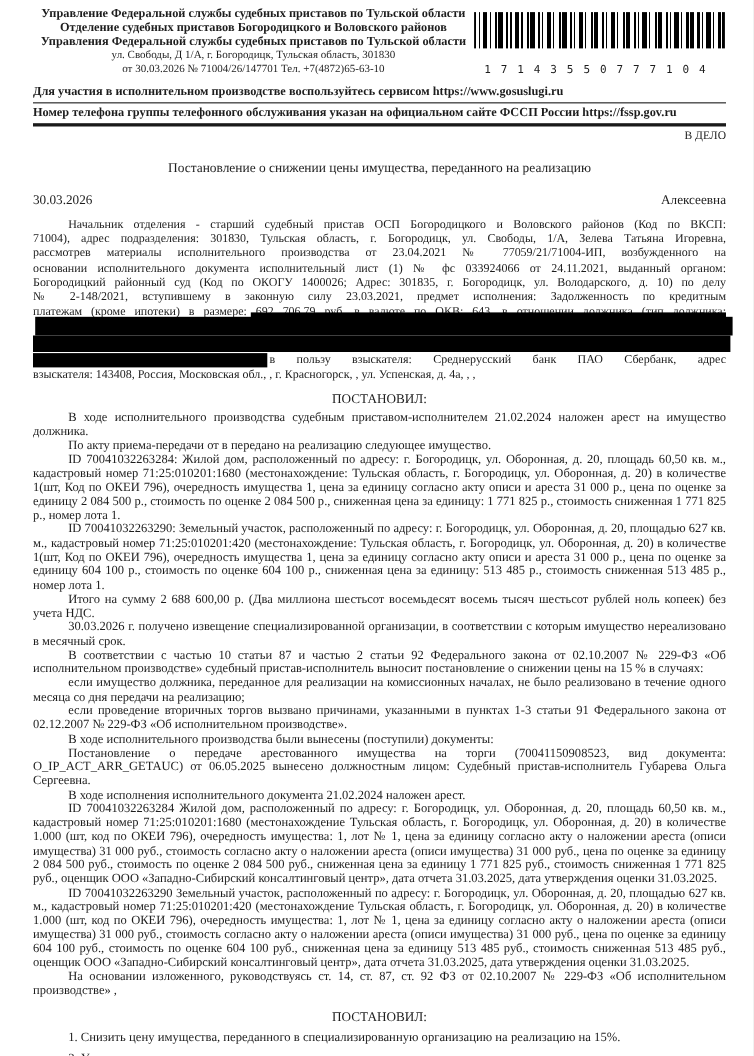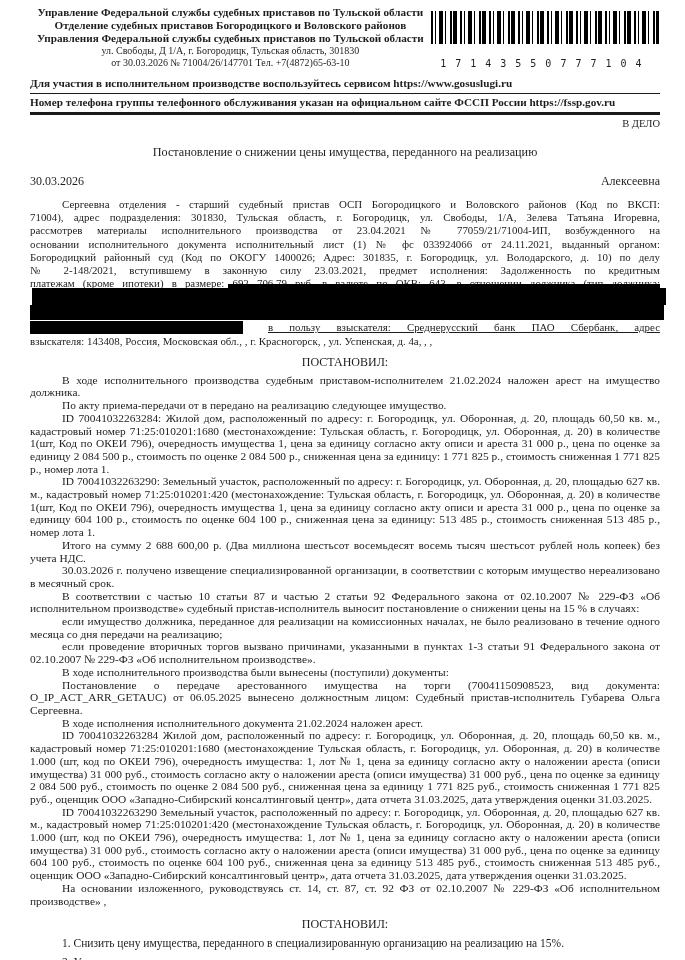--- a/index.html
+++ b/index.html
@@ -39,21 +39,21 @@
     line-height:13.2px;height:13.2px;overflow:hidden;
     text-align:justify;text-align-last:justify;white-space:nowrap;position:relative;
   }
   .intro .ln.first{text-indent:32px;}
   .overbar{position:absolute;left:198px;right:-6px;bottom:-2px;height:8px;background:#000;}
   .flexline{display:flex;align-items:flex-start;line-height:13.2px;position:relative;}
   .l8text{white-space:nowrap;}
   .l8bar{flex:1;height:17px;background:#000;margin:-2px -6px 0 2px;}
   .fullbar{height:15px;background:#000;margin:0 -4px 1px 0;}
   .l10bar{width:213px;height:13px;background:#000;margin-top:0px;flex:0 0 auto;}
-  .l10text{flex:1;padding-left:25px;text-align:justify;text-align-last:justify;white-space:nowrap;overflow:hidden;text-decoration:underline;}
+  .l10text{flex:1;padding-left:2px;text-align:justify;text-align-last:justify;white-space:nowrap;overflow:hidden;}
   .lnlast{line-height:13.2px;text-align:left;}
   
   .center-heading{text-align:center;font-size:12px;line-height:14px;margin:7px 0 5px 0;}
   .body-text p{
     margin:0;font-size:11.4px;line-height:12.7px;
     text-align:justify;text-indent:32px;
   }
   .resolution p{margin:6px 0 0 0;font-size:11.5px;line-height:13px;text-indent:32px;text-align:left;}
 </style>
 </head>
@@ -81,21 +81,21 @@
   <hr class="rule-thick">
   <div class="v-delo">В ДЕЛО</div>
 
   <div class="doc-title">Постановление о снижении цены имущества, переданного на реализацию</div>
   <div class="date-row">
     <span>30.03.2026</span>
     <span>Алексеевна</span>
   </div>
 
   <div class="intro">
-    <div class="ln first">Сергеевна отделения - старший судебный пристав ОСП Богородицкого и Воловского районов (Код по ВКСП:</div>
+    <div class="ln first">Начальник отделения - старший судебный пристав ОСП Богородицкого и Воловского районов (Код по ВКСП:</div>
     <div class="ln">71004), адрес подразделения: 301830, Тульская область, г. Богородицк, ул. Свободы, 1/А, Зелева Татьяна Игоревна,</div>
     <div class="ln">рассмотрев материалы исполнительного производства от 23.04.2021 № 77059/21/71004-ИП, возбужденного на</div>
     <div class="ln">основании исполнительного документа исполнительный лист (1) № фс 033924066 от 24.11.2021, выданный органом:</div>
     <div class="ln">Богородицкий районный суд (Код по ОКОГУ 1400026; Адрес: 301835, г. Богородицк, ул. Володарского, д. 10) по делу</div>
     <div class="ln">№ 2-148/2021, вступившему в законную силу 23.03.2021, предмет исполнения: Задолженность по кредитным</div>
     <div class="ln">
       <span>платежам (кроме ипотеки) в размере: 692 706.79 руб. в валюте по ОКВ: 643, в отношении должника (тип должника:</span>
       <span class="overbar"></span>
     </div>
     <div class="flexline">
@@ -113,21 +113,21 @@
 
   <div class="body-text">
     <p>В ходе исполнительного производства судебным приставом-исполнителем 21.02.2024 наложен арест на имущество должника.</p>
     <p>По акту приема-передачи от в передано на реализацию следующее имущество.</p>
     <p>ID 70041032263284: Жилой дом, расположенный по адресу: г. Богородицк, ул. Оборонная, д. 20, площадь 60,50 кв. м., кадастровый номер 71:25:010201:1680 (местонахождение: Тульская область, г. Богородицк, ул. Оборонная, д. 20) в количестве 1(шт, Код по ОКЕИ 796), очередность имущества 1, цена за единицу согласно акту описи и ареста 31 000 р., цена по оценке за единицу 2 084 500 р., стоимость по оценке 2 084 500 р., сниженная цена за единицу: 1 771 825 р., стоимость сниженная 1 771 825 р., номер лота 1.</p>
     <p>ID 70041032263290: Земельный участок, расположенный по адресу: г. Богородицк, ул. Оборонная, д. 20, площадью 627 кв. м., кадастровый номер 71:25:010201:420 (местонахождение: Тульская область, г. Богородицк, ул. Оборонная, д. 20) в количестве 1(шт, Код по ОКЕИ 796), очередность имущества 1, цена за единицу согласно акту описи и ареста 31 000 р., цена по оценке за единицу 604 100 р., стоимость по оценке 604 100 р., сниженная цена за единицу: 513 485 р., стоимость сниженная 513 485 р., номер лота 1.</p>
     <p>Итого на сумму 2 688 600,00 р. (Два миллиона шестьсот восемьдесят восемь тысяч шестьсот рублей ноль копеек) без учета НДС.</p>
     <p>30.03.2026 г. получено извещение специализированной организации, в соответствии с которым имущество нереализовано в месячный срок.</p>
     <p>В соответствии с частью 10 статьи 87 и частью 2 статьи 92 Федерального закона от 02.10.2007 № 229-ФЗ «Об исполнительном производстве» судебный пристав-исполнитель выносит постановление о снижении цены на 15 % в случаях:</p>
     <p>если имущество должника, переданное для реализации на комиссионных началах, не было реализовано в течение одного месяца со дня передачи на реализацию;</p>
-    <p>если проведение вторичных торгов вызвано причинами, указанными в пунктах 1-3 статьи 91 Федерального закона от 02.10.2007 № 229-ФЗ «Об исполнительном производстве».</p>
+    <p>если проведение вторичных торгов вызвано причинами, указанными в пунктах 1-3 статьи 91 Федерального закона от 02.12.2007 № 229-ФЗ «Об исполнительном производстве».</p>
     <p>В ходе исполнительного производства были вынесены (поступили) документы:</p>
     <p>Постановление о передаче арестованного имущества на торги (70041150908523, вид документа: O_IP_ACT_ARR_GETAUC) от 06.05.2025 вынесено должностным лицом: Судебный пристав-исполнитель Губарева Ольга Сергеевна.</p>
     <p>В ходе исполнения исполнительного документа 21.02.2024 наложен арест.</p>
     <p>ID 70041032263284 Жилой дом, расположенный по адресу: г. Богородицк, ул. Оборонная, д. 20, площадь 60,50 кв. м., кадастровый номер 71:25:010201:1680 (местонахождение Тульская область, г. Богородицк, ул. Оборонная, д. 20) в количестве 1.000 (шт, код по ОКЕИ 796), очередность имущества: 1, лот № 1, цена за единицу согласно акту о наложении ареста (описи имущества) 31 000 руб., стоимость согласно акту о наложении ареста (описи имущества) 31 000 руб., цена по оценке за единицу 2 084 500 руб., стоимость по оценке 2 084 500 руб., сниженная цена за единицу 1 771 825 руб., стоимость сниженная 1 771 825 руб., оценщик ООО «Западно-Сибирский консалтинговый центр», дата отчета 31.03.2025, дата утверждения оценки 31.03.2025.</p>
     <p>ID 70041032263290 Земельный участок, расположенный по адресу: г. Богородицк, ул. Оборонная, д. 20, площадью 627 кв. м., кадастровый номер 71:25:010201:420 (местонахождение Тульская область, г. Богородицк, ул. Оборонная, д. 20) в количестве 1.000 (шт, код по ОКЕИ 796), очередность имущества: 1, лот № 1, цена за единицу согласно акту о наложении ареста (описи имущества) 31 000 руб., стоимость согласно акту о наложении ареста (описи имущества) 31 000 руб., цена по оценке за единицу 604 100 руб., стоимость по оценке 604 100 руб., сниженная цена за единицу 513 485 руб., стоимость сниженная 513 485 руб., оценщик ООО «Западно-Сибирский консалтинговый центр», дата отчета 31.03.2025, дата утверждения оценки 31.03.2025.</p>
     <p>На основании изложенного, руководствуясь ст. 14, ст. 87, ст. 92 ФЗ от 02.10.2007 №  229-ФЗ «Об исполнительном производстве» ,</p>
   </div>
 
   <div class="center-heading" style="margin-top:10px;">ПОСТАНОВИЛ:</div>
 

